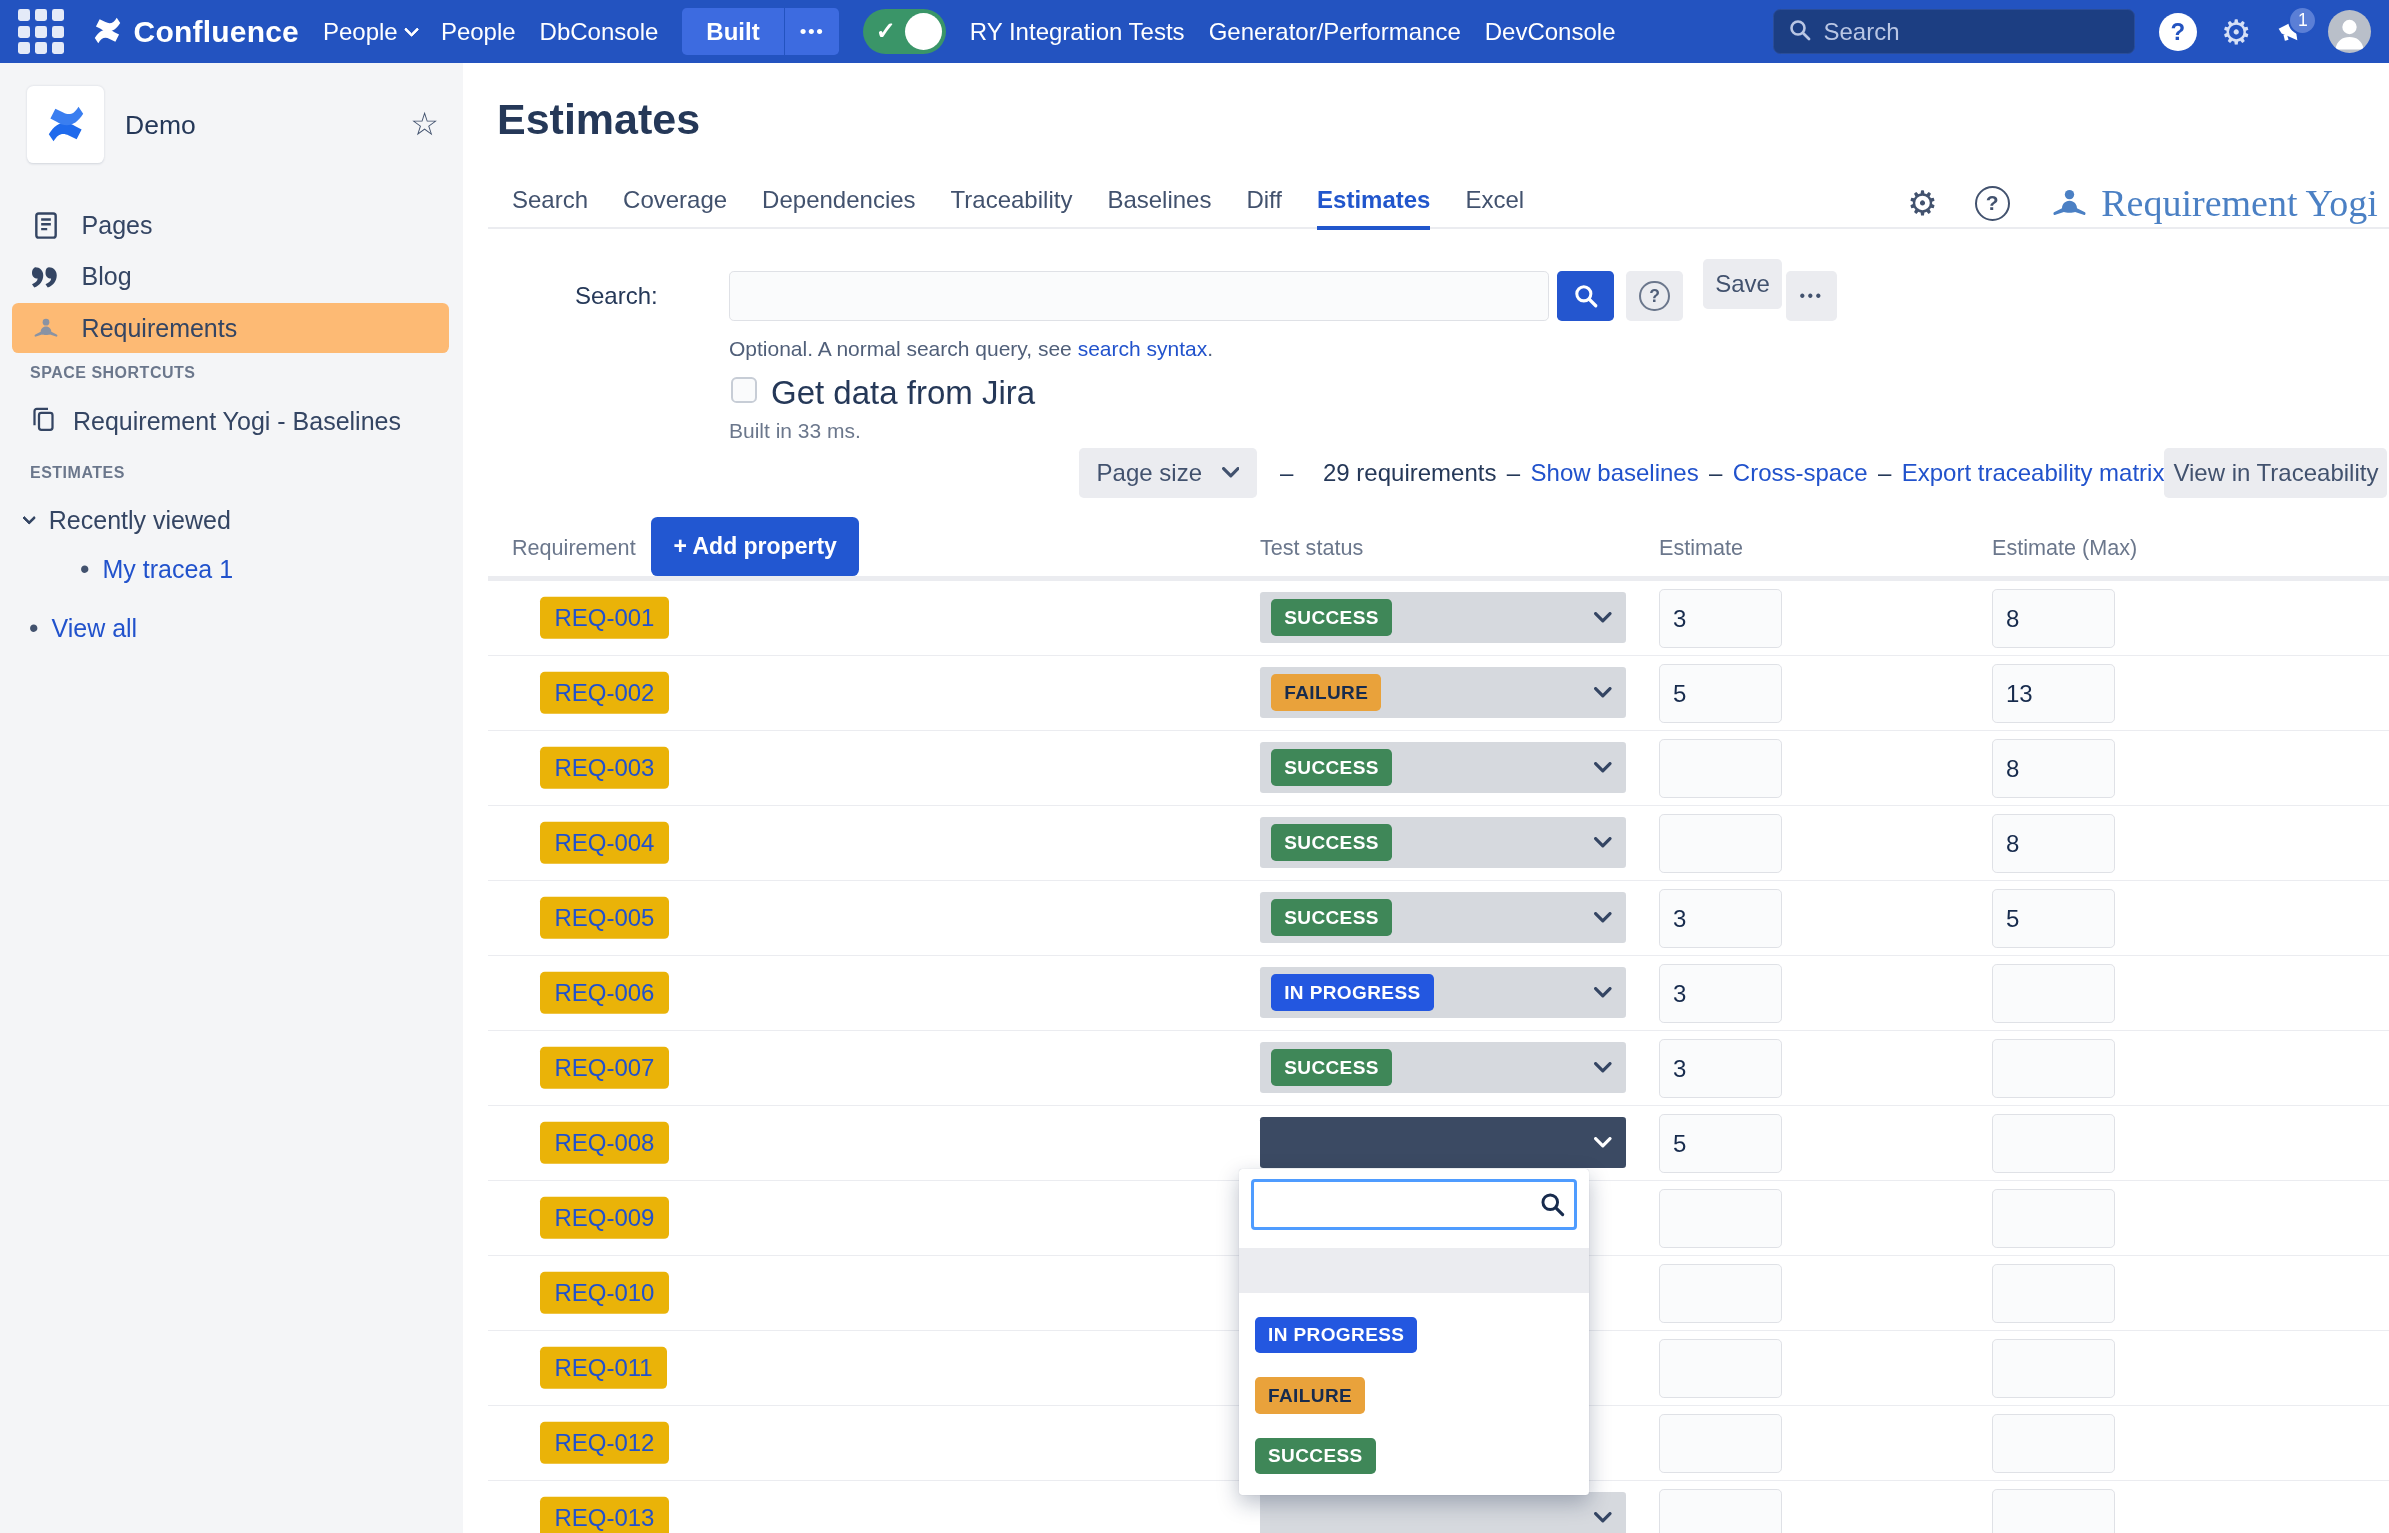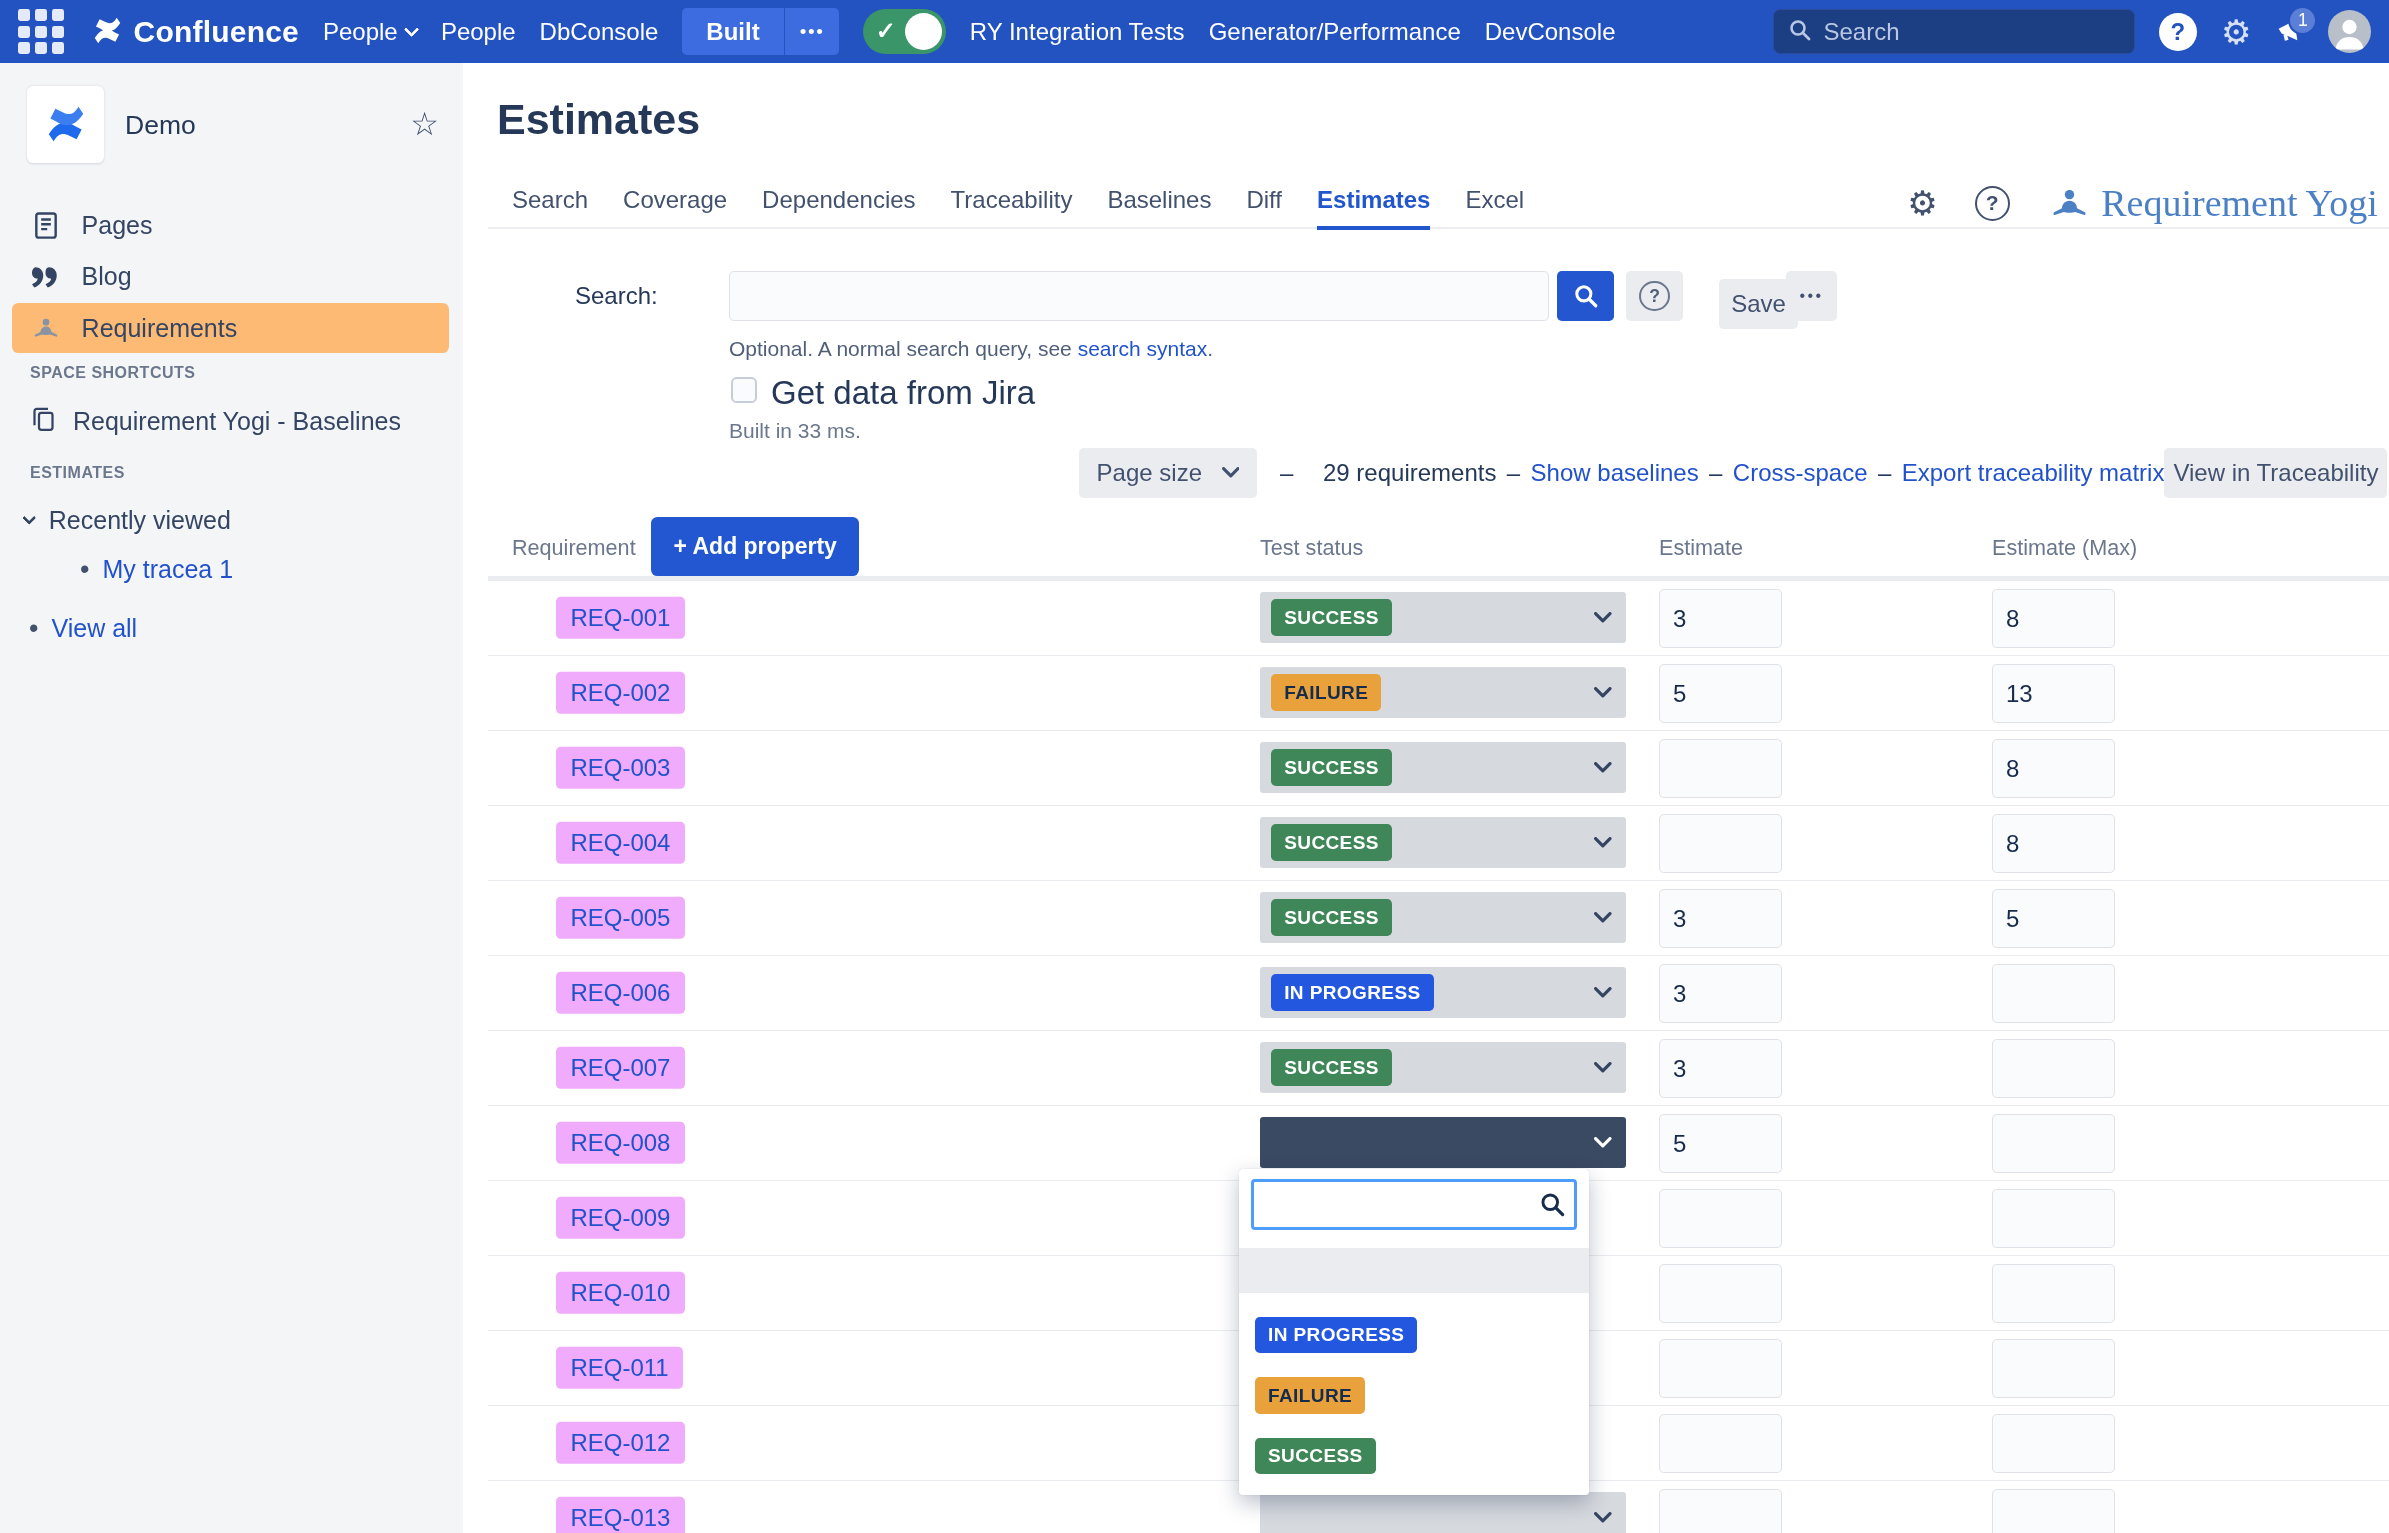--- a/index.html
+++ b/index.html
@@ -89,21 +89,21 @@
   .search-input { position:absolute; left:266px; top:208px; width:820px; height:50px; background:#fafbfc;
     border:1.6px solid #dfe1e6; border-radius:4.8px; font-size:24px; padding:0 14.4px; font-family:inherit; color:#172b4d; }
   .btn { border:none; cursor:pointer; font-family:inherit; }
   .btn-blue-sq { position:absolute; left:1094px; top:208px; width:57px; height:50px; background:#2456cf;
     border-radius:4.8px; display:flex; align-items:center; justify-content:center; }
   .btn-gray { background:#ebecf0; color:#42526e; border-radius:4.8px; font-size:24px; }
   .btn-help-q { position:absolute; left:1163px; top:208px; width:57px; height:50px;
     display:flex; align-items:center; justify-content:center; }
   .ring-sm { width:30.5px; height:30.5px; border-radius:50%; border:2.4px solid #6b778c; color:#505f79;
     font-size:17.6px; font-weight:bold; display:flex; align-items:center; justify-content:center; }
-  .btn-save { position:absolute; left:1240px; top:216px; width:79px; height:50px;margin-left:16px; }
+  .btn-save { position:absolute; left:1240px; top:196px; width:79px; height:50px; }
   .btn-more { position:absolute; left:1323px; top:208px; width:51px; height:50px; font-size:16px; letter-spacing:2.4px; }
   .helper { position:absolute; left:266px; top:274px; font-size:21px; color:#505f79; }
   .helper a { color:#2152cc; text-decoration:none; cursor:pointer; }
   .jira-check { position:absolute; left:268px; top:314px; width:26px; height:26px; background:#fafbfc;
     border:2.4px solid #c7cdd6; border-radius:5.6px; cursor:pointer; }
   .jira-label { position:absolute; left:308px; top:311px; font-size:33px; color:#253858; }
   .built { position:absolute; left:266px; top:356px; font-size:21px; color:#6b778c; }
 
   
   .toolbar { position:absolute; left:25px; right:0; top:385px; height:51px; font-size:24px; color:#253858; }
@@ -118,21 +118,21 @@
   
   .rtable { position:absolute; left:25px; right:0; top:451px; }
   .thead { position:relative; height:67px; border-bottom:5.6px solid #ebecf0;
     font-size:21.6px; color:#6b778c; }
   .thead .hlabel { position:absolute; top:0; height:67px; line-height:67px; }
   .h-req { left:24px; } .h-status { left:772px; } .h-est { left:1171px; } .h-max { left:1504px; }
   .btn-addprop { position:absolute; left:163px; top:3.2px; height:59px; padding:0 22.5px; background:#2257d1;
     border-radius:6.4px; color:#fff; font-size:23px; font-weight:bold; line-height:59px; }
   .trow { position:relative; height:75px; border-bottom:1.6px solid #ebecf0; }
   .trow.open { z-index:30; }
-  .chip { position:absolute; left:68px; top:50%; transform:translateY(-50%); background:#f0abfc;
+  .chip { position:absolute; left:52px; top:50%; transform:translateY(-50%); background:#eab308;
     border-radius:4.8px; padding:7.2px 14.4px; }
   .chip a { font-size:24px; color:#2152cc; text-decoration:none; cursor:pointer; }
   .sel { position:absolute; left:772px; top:11.2px; width:366px; height:51px; background:#d6d9de;
     border-radius:3.2px; cursor:pointer; }
   .sel .chv { position:absolute; right:14.4px; top:19px; }
   .sel.dark { background:#3b4a63; }
   .badge { display:inline-block; font-size:19px; font-weight:bold; letter-spacing:0.4px;
     padding:7.2px 13px; border-radius:4.8px; white-space:nowrap; }
   .sel .badge { position:absolute; left:11.2px; top:7.2px; }
   .cell-input { position:absolute; top:8px; width:123px; height:59px; background:#fafbfc;

